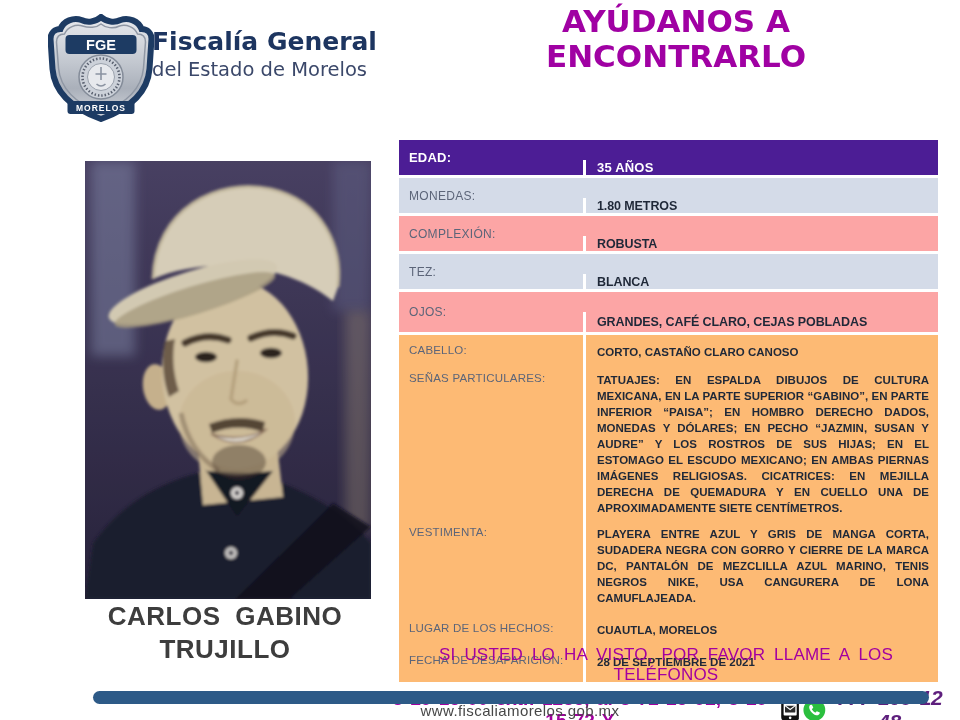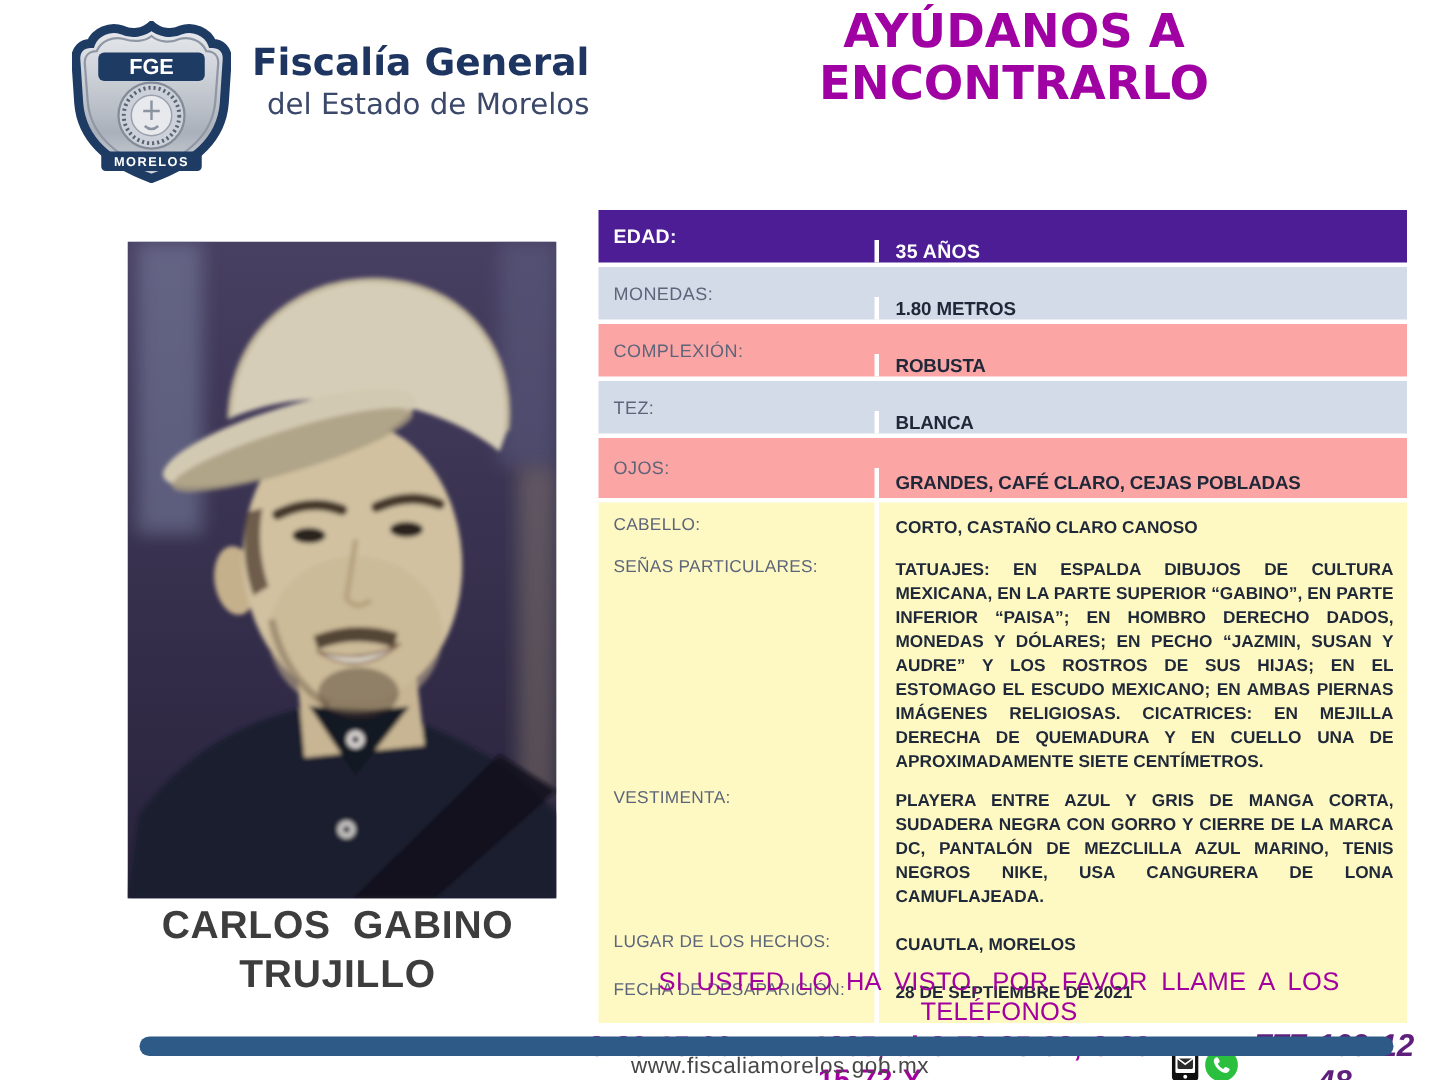--- a/index.html
+++ b/index.html
@@ -1,21 +1,21 @@
 <!DOCTYPE html>
 <html><head>
 <meta charset="utf-8">
 <style>
   html,body{margin:0;padding:0;background:#ffffff;}
   #page{position:relative;width:960px;height:720px;background:#ffffff;overflow:hidden;
         font-family:"Liberation Sans",sans-serif;}
 
   
   #logo{position:absolute;left:48px;top:14px;width:106px;height:108px;}
-  #org{position:absolute;left:168px;top:28px;line-height:1.15;text-align:right;}
+  #org{position:absolute;left:152px;top:28px;line-height:1.15;}
   #org .l1{font-family:"DejaVu Sans",sans-serif;font-weight:bold;font-size:25px;color:#1d3560;}
   #org .l2{font-family:"DejaVu Sans",sans-serif;font-size:19.5px;color:#3b486a;margin-top:2px;}
 
   #title{position:absolute;left:400px;top:4px;width:552px;text-align:center;
          font-family:"DejaVu Sans",sans-serif;font-weight:bold;font-size:31px;
          color:#a001a3;line-height:1.13;letter-spacing:0px;}
 
   
   #photo{position:absolute;left:85px;top:161px;width:286px;height:438px;}
 
@@ -32,21 +32,21 @@
   .trow.hdr{background:#4c1d95;min-height:33px;}
   .trow.hdr .lbl,.trow.hdr .val{color:#ffffff;font-weight:bold;font-size:13px;letter-spacing:.2px;}
   .trow.dark{background:#d4dbe8;}
   .trow.light{background:#fca5a5;}
   .trow{min-height:35px;}
   .trow.tall{min-height:40px;}
   .lbl{font-size:12px;color:#5c6579;letter-spacing:.3px;}
   .val{font-size:12.5px;font-weight:bold;color:#1f2838;letter-spacing:-0.1px;margin-top:20px;}
 
   
-  #block{position:relative;background:#fef9c3;padding:9px 0 12px 0;}
+  #block{position:relative;background:#fdba74;padding:9px 0 12px 0;}
   #block::after{content:'';position:absolute;left:184px;top:0;bottom:0;width:3px;background:#ffffff;}
   .brow{display:flex;}
   .brow .blbl{width:184px;box-sizing:border-box;padding:0 6px 2px 10px;
               font-size:11.5px;color:#5c6579;letter-spacing:.2px;}
   .brow .bval{flex:1;box-sizing:border-box;padding:0 9px 0 14px;
               font-size:11.5px;font-weight:bold;color:#1f2838;line-height:16px;}
   .brow .bval.just{text-align:justify;text-align-last:left;}
   .mb12{margin-bottom:12px;} .mb10{margin-bottom:10px;} .mb16{margin-bottom:16px;}
 
   

